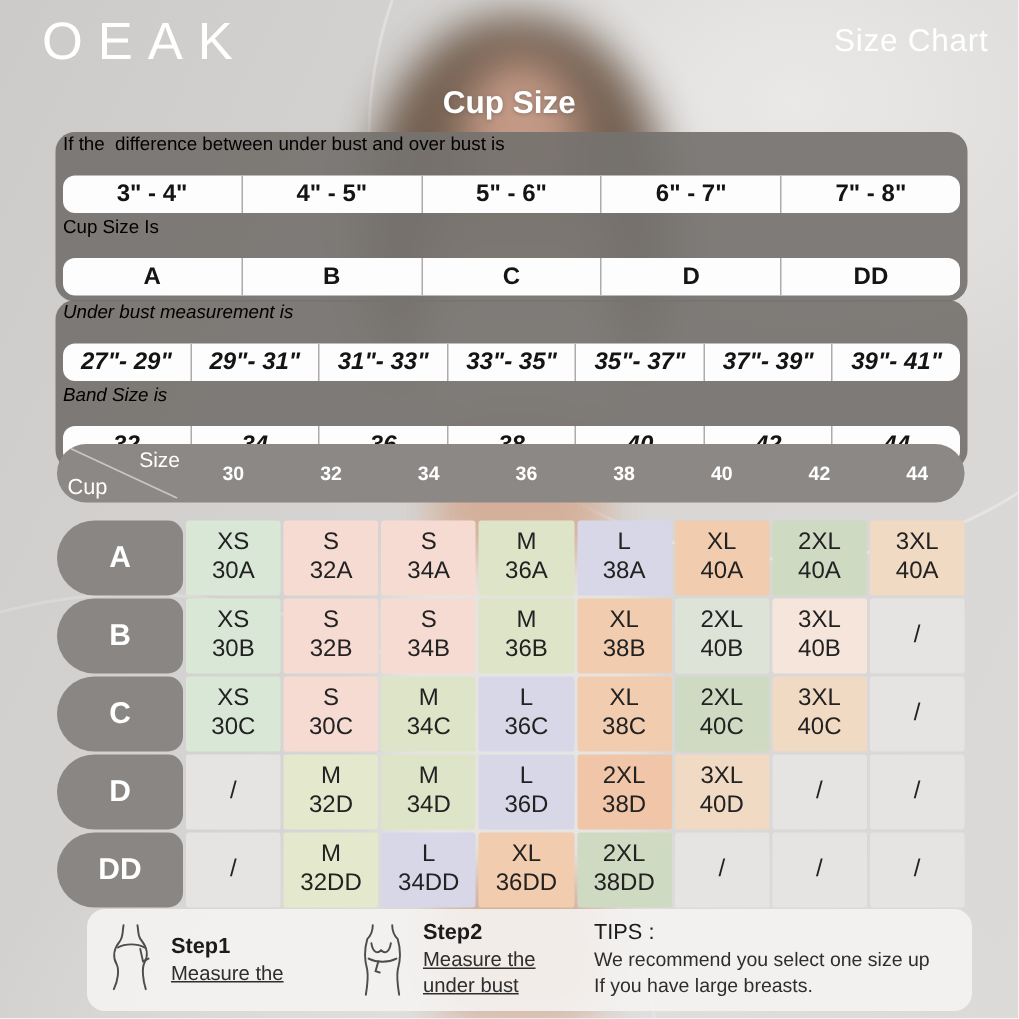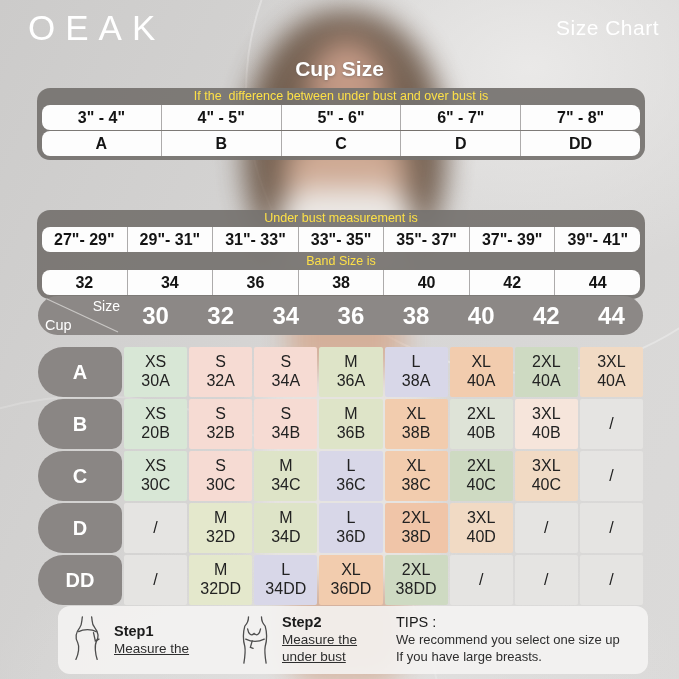--- a/index.html
+++ b/index.html
@@ -26,30 +26,30 @@
   .z{z-index:2;}
   #logo{position:absolute;left:28px;top:8px;font-size:35px;letter-spacing:10px;color:#fff;font-weight:400;}
   #page-title{position:absolute;right:20px;top:16px;font-size:21px;color:#fff;font-weight:400;letter-spacing:.5px;}
   .section-title{position:absolute;left:0;width:100%;text-align:center;color:#fff;font-size:21px;font-weight:700;
     text-shadow:0 1px 3px rgba(95,90,85,.55);}
   #cup-title{top:57px;}
   #band-title{top:175px;}
 
   .sizetable{position:absolute;left:37px;width:608px;border-radius:13px;background:rgba(117,114,111,.92);
     padding:0 5px 3px;box-sizing:border-box;}
-  #table1{top:88px;} #table2{top:210px;}
-  .tbar{color:#fde047;font-size:12.5px;text-align:center;line-height:16px;height:16px;white-space:pre;}
+  #table1{top:88px;} #table2{top:200px;font-style:italic;}
+  .tbar{color:#000000;font-size:12.5px;line-height:16px;height:28px;white-space:pre;}
   .vrow{background:#fdfdfd;border-radius:8px;display:flex;height:25px;margin:1px 0;overflow:hidden;}
   .vcell{flex:1;text-align:center;font-size:16px;font-weight:600;color:#141414;line-height:25px;}
   .vcell:not(:last-child){border-right:1px solid #adabab;}
 
   #matrix{position:absolute;left:38px;top:296px;width:605px;}
   .mx-header{display:grid;grid-template-columns:84px repeat(8,1fr);column-gap:2px;height:39px;
     background:#8c8886;border-radius:20px;color:#fff;align-items:center;}
-  .mx-col{text-align:center;font-size:24px;font-weight:700;}
+  .mx-col{text-align:center;font-size:13px;font-weight:700;}
   .mx-corner{position:relative;height:39px;color:#fff;}
   .corner-size{position:absolute;top:2px;right:2px;font-size:14px;}
   .corner-cup{position:absolute;bottom:2px;left:7px;font-size:14.5px;}
   .mx-rows{margin-top:12px;display:flex;flex-direction:column;gap:2px;}
   .mx-row{display:grid;grid-template-columns:84px repeat(8,1fr);column-gap:2px;height:50px;}
   .mx-label{background:#8a8684;border-radius:25px 10px 10px 25px;color:#fff;font-weight:700;font-size:20px;
     display:flex;align-items:center;justify-content:center;}
   .mx-cell{display:flex;flex-direction:column;align-items:center;justify-content:center;
     font-size:16px;color:#222;line-height:1.18;font-weight:500;border-radius:2px;}
   .mx-cell div:empty{display:none;}
@@ -94,20 +94,21 @@
   <div class="sizetable z" id="table1">
     <div class="tbar">If the  difference between under bust and over bust is</div>
     <div class="vrow">
 
     <div class="vcell">3" - 4"</div>
         <div class="vcell">4" - 5"</div>
         <div class="vcell">5" - 6"</div>
         <div class="vcell">6" - 7"</div>
         <div class="vcell">7" - 8"</div>
       </div>
+    <div class="tbar">Cup Size Is</div>
     <div class="vrow">
 
     <div class="vcell">A</div>
         <div class="vcell">B</div>
         <div class="vcell">C</div>
         <div class="vcell">D</div>
         <div class="vcell">DD</div>
       </div>
   </div>
 
@@ -191,21 +192,21 @@
           <div class="mx-cell" style="background: rgb(241, 218, 196);">
           <div>3XL</div>
           <div>40A</div>
         </div>
         </div>
       <div class="mx-row">
         <div class="mx-label">B</div>
 
       <div class="mx-cell" style="background: rgb(216, 231, 214);">
           <div>XS</div>
-          <div>20B</div>
+          <div>30B</div>
         </div>
           <div class="mx-cell" style="background: rgb(246, 219, 211);">
           <div>S</div>
           <div>32B</div>
         </div>
           <div class="mx-cell" style="background: rgb(246, 219, 211);">
           <div>S</div>
           <div>34B</div>
         </div>
           <div class="mx-cell" style="background: rgb(222, 228, 200);">

